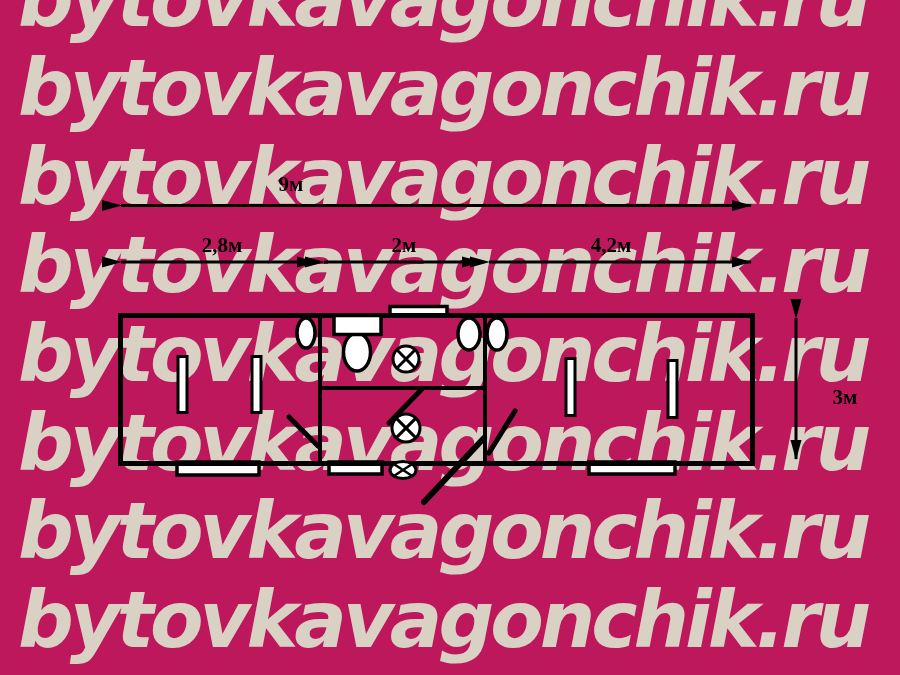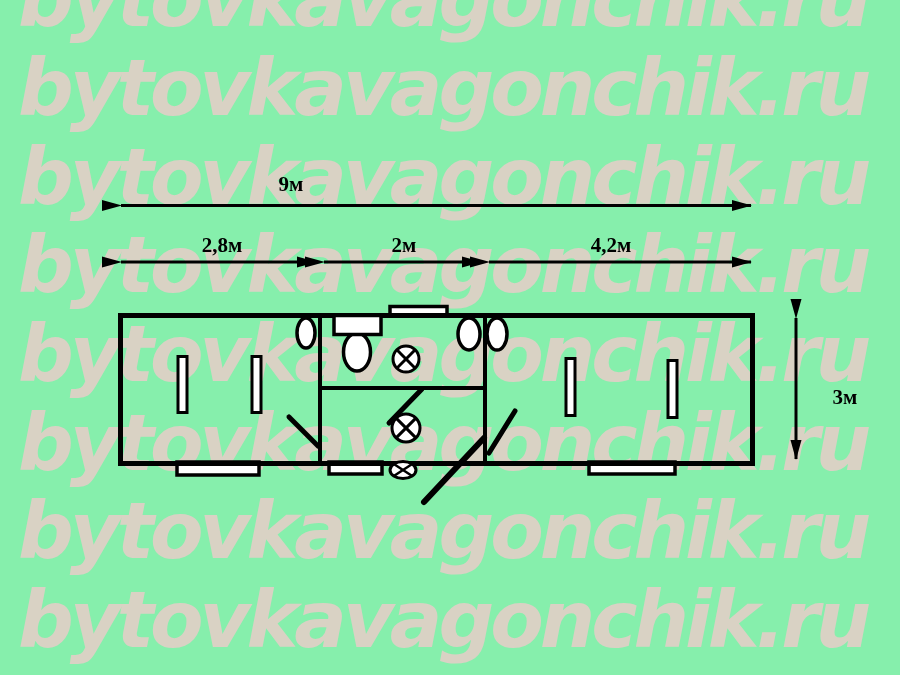--- a/index.html
+++ b/index.html
@@ -1,19 +1,19 @@
 <!DOCTYPE html>
 <html><head>
 <meta charset="utf-8">
 <style>
   html,body{margin:0;padding:0;background:#ffffff;}
   .canvas{
     position:relative;
     width:900px;height:675px;
-    background:#86efac;
+    background:#be185d;
     overflow:hidden;
     font-family:"Liberation Sans",sans-serif;
   }
   svg{display:block;}
   .wm{
     font-family:"DejaVu Sans",sans-serif;
     font-style:italic;
     font-weight:bold;
     font-size:78px;
     letter-spacing:-4px;

